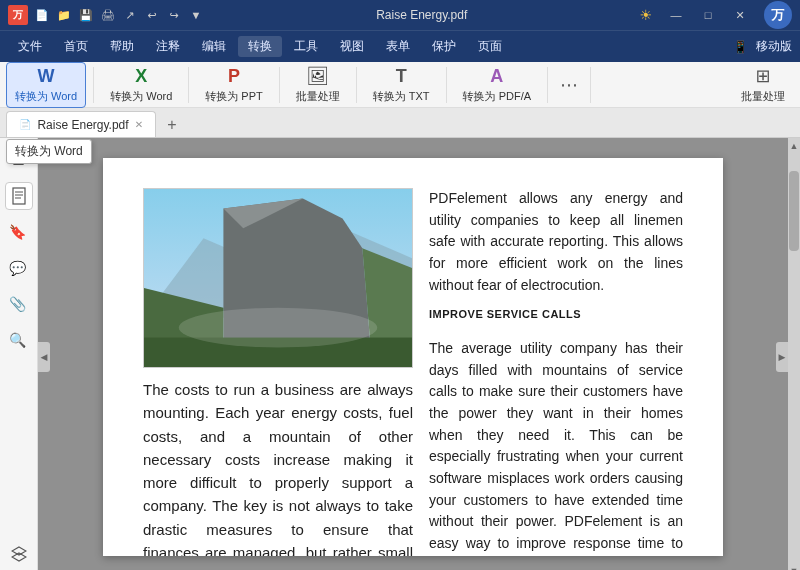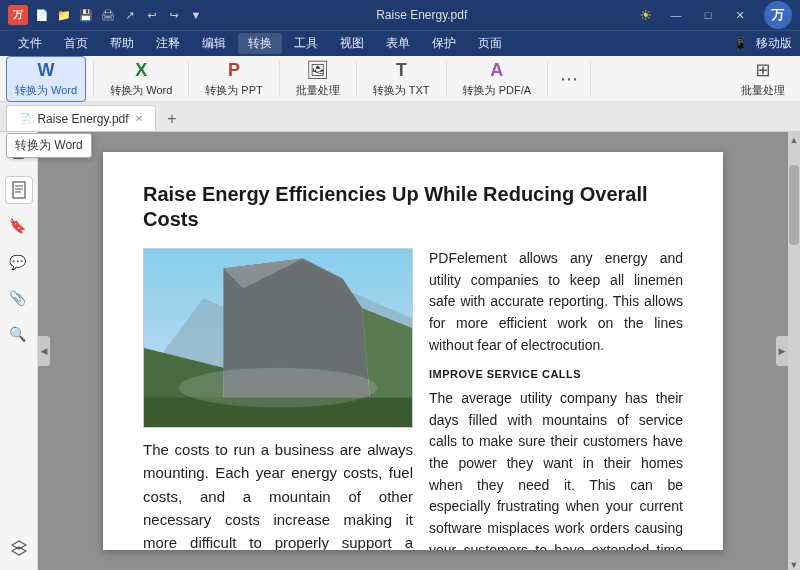--- a/index.html
+++ b/index.html
@@ -19,21 +19,21 @@
     .title-bar-logo { width: 20px; height: 20px; background: #e84c3d; border-radius: 2px; display: flex; align-items: center; justify-content: center; font-size: 10px; color: white; font-weight: bold; }
     .title-bar-icons { display: flex; gap: 6px; align-items: center; }
     .title-bar-icon { width: 16px; height: 16px; display: flex; align-items: center; justify-content: center; font-size: 11px; color: #ccc; cursor: pointer; }
     .title-bar-title { font-size: 12px; color: #ddd; }
     .title-bar-controls { display: flex; gap: 4px; }
     .title-bar-control { width: 28px; height: 22px; display: flex; align-items: center; justify-content: center; font-size: 11px; color: #ccc; cursor: pointer; border-radius: 3px; }
     .sun-icon { color: #f0c040; font-size: 14px; }
 
     
     .menu-bar {
-      height: 26px;
+      height: 32px;
       background: #1e3a6e;
       display: flex;
       align-items: center;
       padding: 0 8px;
       gap: 2px;
       border-top: 1px solid rgba(255,255,255,0.1);
     }
     .menu-item {
       padding: 2px 10px;
       font-size: 12px;
@@ -221,21 +221,21 @@
       color: #222;
       text-align: justify;
       margin-bottom: 10px;
     }
 
     .pdf-section-title {
       font-size: 11px;
       font-weight: 900;
       color: #1a1a1a;
       text-transform: uppercase;
-      margin: 10px 0 5px 0;
+      margin: 10px 0 15px 0;
       letter-spacing: 0.5px;
     }
 
     
     .right-scrollbar {
       width: 12px;
       background: #d0d0d0;
       display: flex;
       flex-direction: column;
       align-items: center;
@@ -375,21 +375,20 @@
         </svg>
     </div>
   </div>
 
   <div style="position:absolute;left:38px;top:50%;transform:translateY(-50%);width:12px;height:30px;background:#c8c8c8;display:flex;align-items:center;justify-content:center;cursor:pointer;border-radius:0 3px 3px 0;z-index:10;">
     <span style="font-size:9px;color:#666;">◀</span>
   </div>
 
   <div class="content-area">
     <div class="pdf-page">
-      <div class="pdf-title">Raise Energy Efficiencies Up While Reducing Overall Costs</div>
 
       <div class="pdf-two-col">
 
         <div class="pdf-left-col">
 
           <div class="pdf-image">
             <svg class="mountain-svg" viewBox="0 0 270 180" xmlns="http://www.w3.org/2000/svg">
 
               <defs>
                 <linearGradient id="sky" x1="0" y1="0" x2="0" y2="1">

